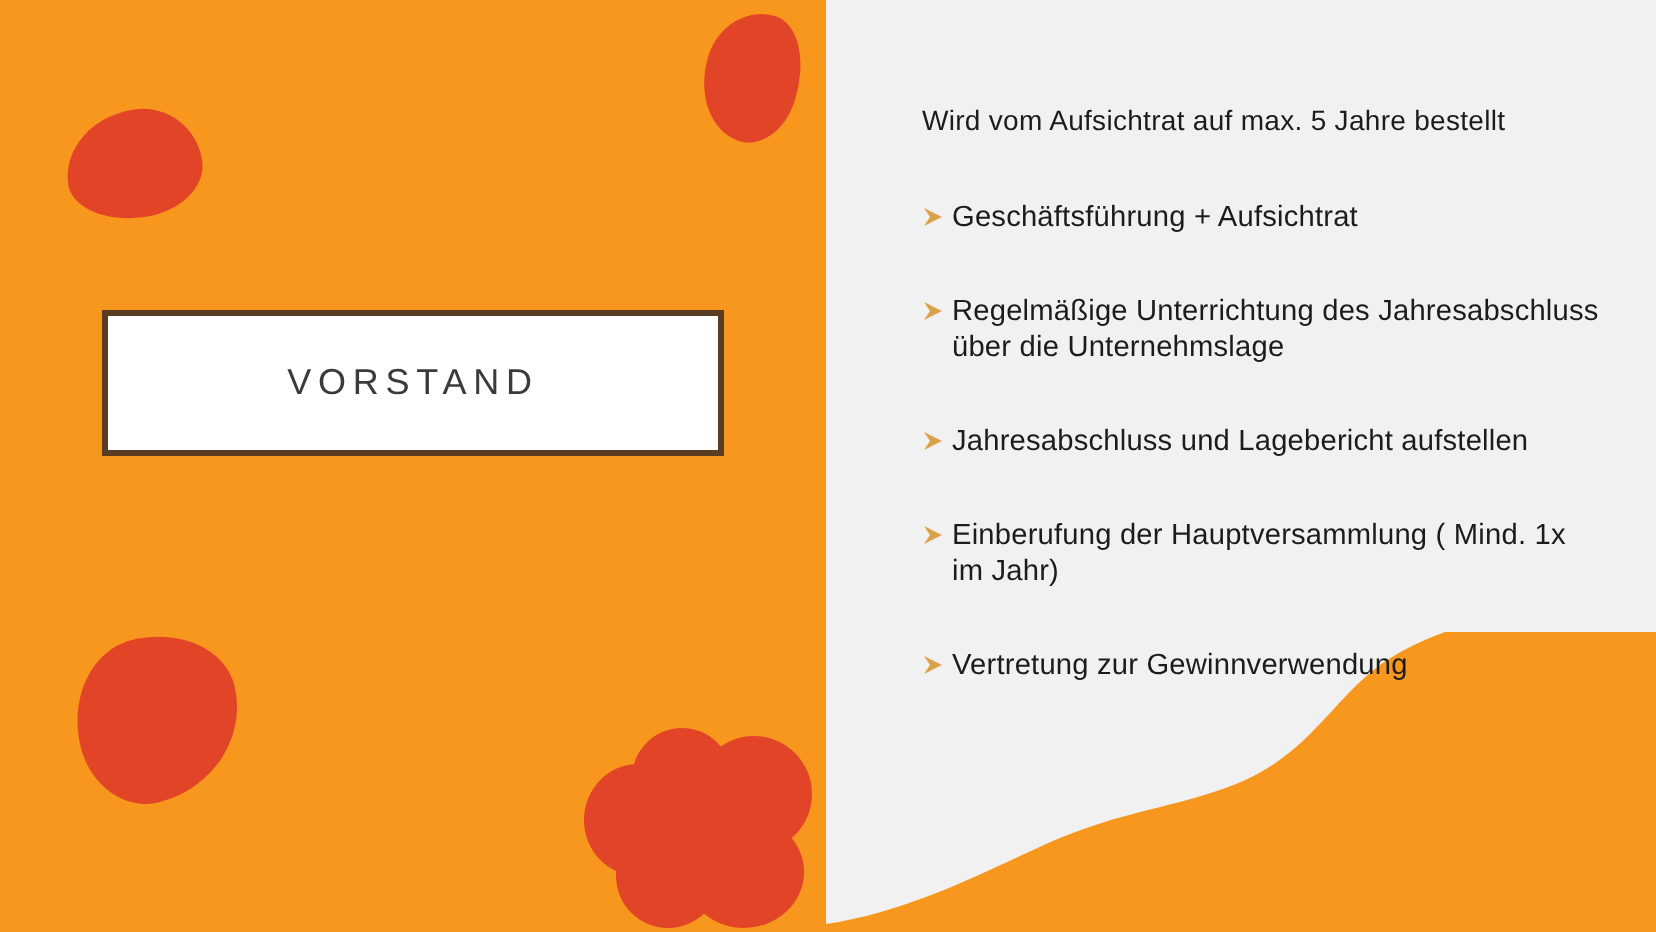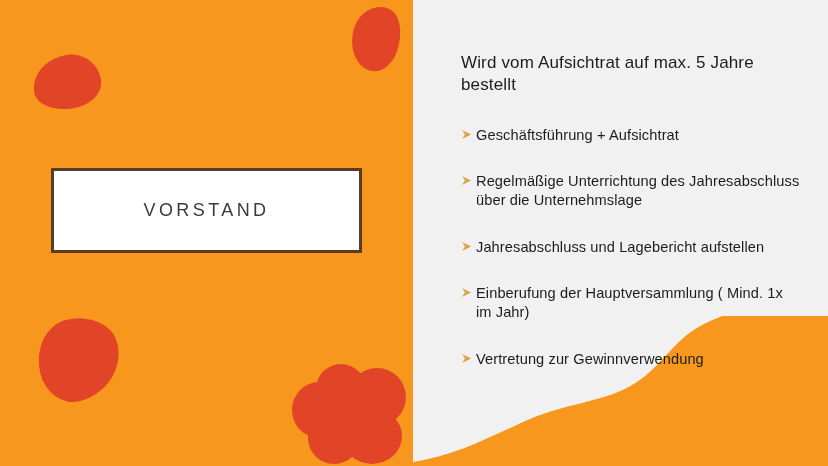--- a/index.html
+++ b/index.html
@@ -74,28 +74,27 @@
   .lobe-d { left: 52px; top: 48px; width: 60px; height: 56px; }
   .lobe-e { left: 18px; top: 52px; width: 52px; height: 52px; }
   .lobe-f { left: 24px; top: 30px; width: 72px; height: 62px; border-radius: 42% !important; }
 
   
   #title-box {
     position: absolute;
     left: 51px;
     top: 155px;
     width: 311px;
-    height: 85px;
+    height: 73px;
     box-sizing: border-box;
     background: #ffffff;
     border: 3px solid #5a3c22;
     display: flex;
     align-items: center;
     justify-content: center;
-    margin-top: 13px;
   }
   #title-text {
     font-size: 18px;
     letter-spacing: 3.4px;
     color: #3b3b3b;
     font-weight: 400;
     text-align: center;
     white-space: nowrap;
   }
   #subtitle-text {
@@ -155,21 +154,21 @@
   }
   .arrow-icon svg { display: block; }
   .bullet-text {
     font-size: 14.6px;
     line-height: 1.28;
     color: #1c1c1c;
     font-weight: 400;
     letter-spacing: 0.1px;
   }
   .lead .bullet-text {
-    font-size: 17px;
+    font-size: 14px;
     letter-spacing: 0.15px;
   }
 </style>
 </head>
 <body>
 
 <div id="slide">
 
   <div id="left-panel">
 

